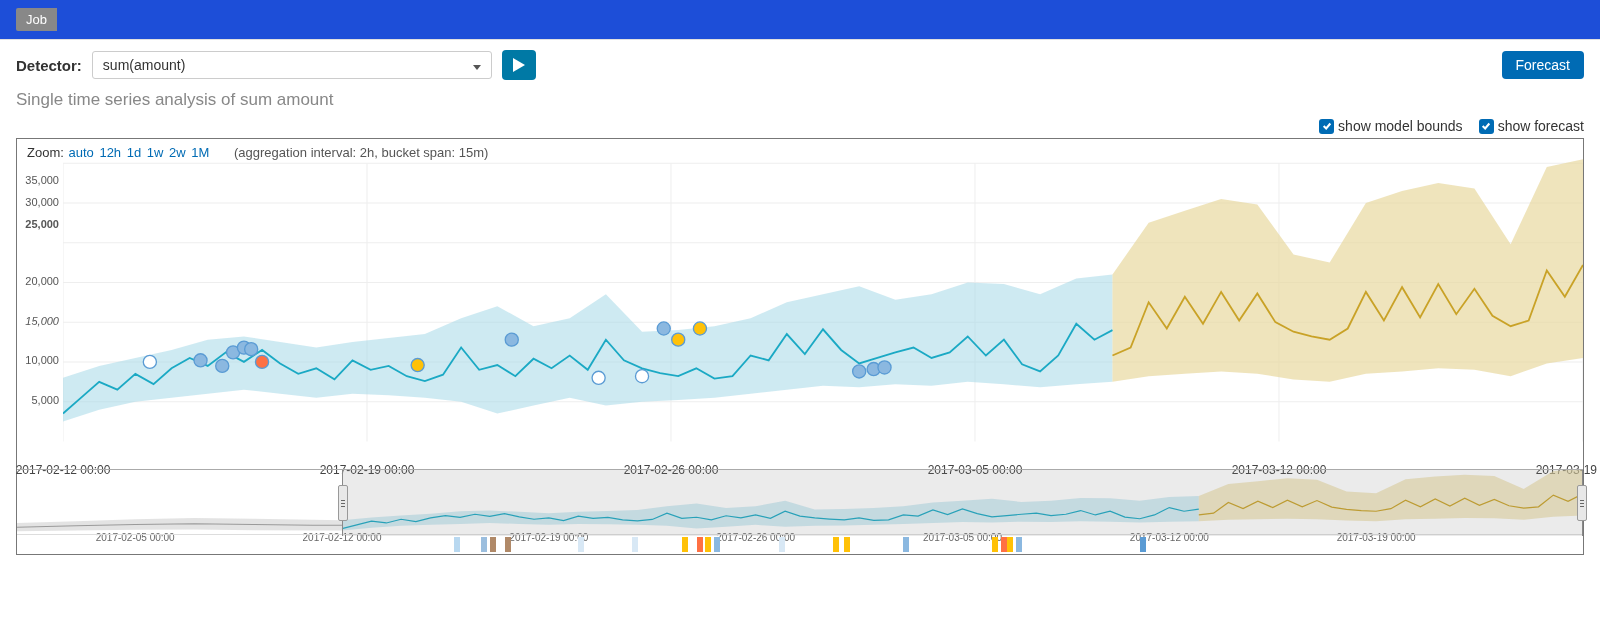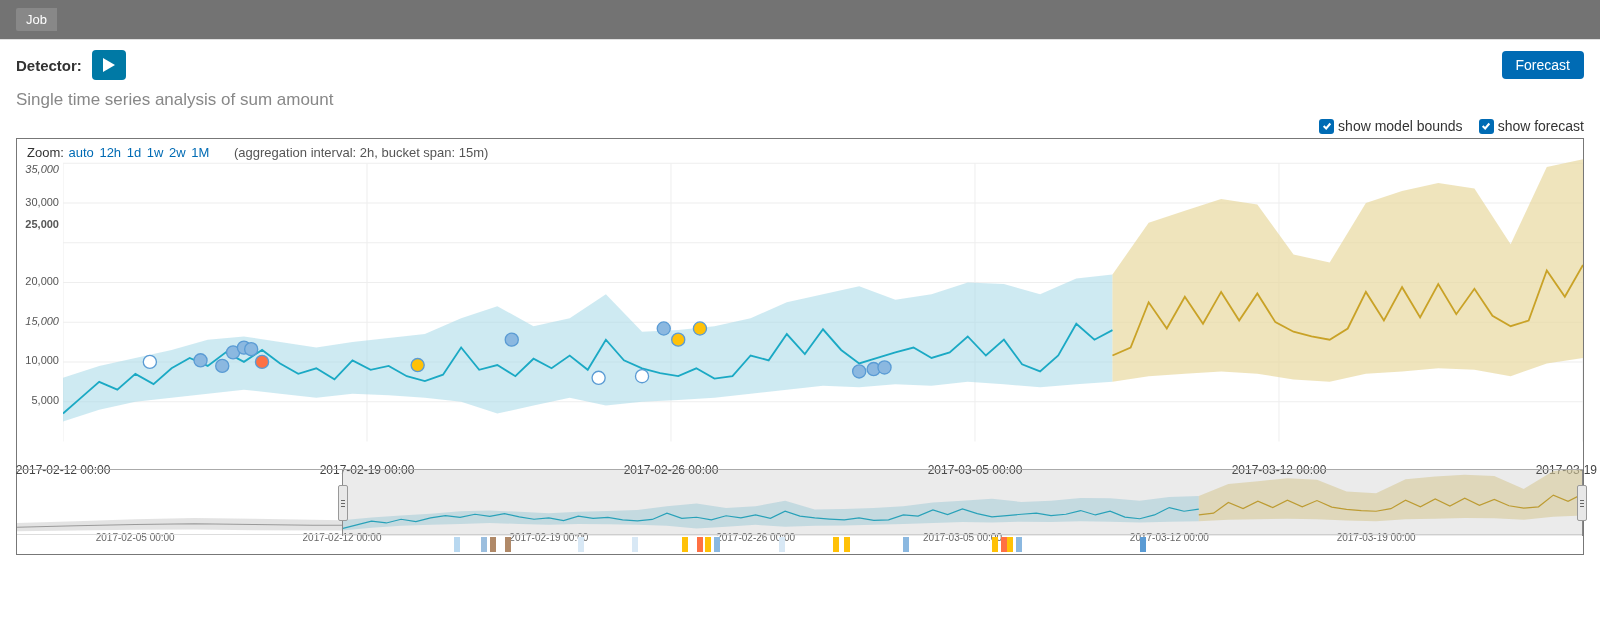--- a/index.html
+++ b/index.html
@@ -1,17 +1,17 @@
 <!DOCTYPE html>
 <html><head>
 <meta charset="utf-8">
 <style>
   * { box-sizing: border-box; margin: 0; padding: 0; }
   body { font-family: -apple-system, BlinkMacSystemFont, "Segoe UI", Helvetica, Arial, sans-serif; font-size: 14px; color: #333; background: #fff; width: 1600px; }
-  .top-bar { background: #737373; border-bottom: 1px solid #e0e0e0; padding: 8px 16px; display: flex; align-items: center; gap: 0; }
+  .top-bar { background: #1d4ed8; border-bottom: 1px solid #e0e0e0; padding: 8px 16px; display: flex; align-items: center; gap: 0; }
   .job-badge { background: #888; color: #fff; padding: 4px 10px; font-size: 13px; border-radius: 2px 0 0 2px; }
   .job-select { border: 1px solid #ccc; border-radius: 0 3px 3px 0; padding: 4px 8px; font-size: 14px; width: 290px; display: flex; justify-content: space-between; align-items: center; background: #fff; cursor: pointer; }
   .caret-down::after { content: ""; display: inline-block; border-left: 4px solid transparent; border-right: 4px solid transparent; border-top: 5px solid #555; margin-left: 6px; }
   .controls-row { padding: 10px 16px 6px 16px; display: flex; align-items: center; gap: 10px; }
   .detector-label { font-weight: 700; font-size: 15px; }
   .detector-select { border: 1px solid #ccc; border-radius: 3px; padding: 5px 10px; font-size: 14px; width: 400px; display: flex; justify-content: space-between; align-items: center; background: #fff; cursor: pointer; }
   .play-btn { background: #0079a5; color: #fff; border: none; border-radius: 4px; width: 34px; height: 30px; display: flex; align-items: center; justify-content: center; cursor: pointer; }
   .play-btn svg { width: 12px; height: 14px; fill: #fff; }
   .forecast-btn { margin-left: auto; background: #006bb4; color: #fff; border: none; border-radius: 4px; padding: 6px 14px; font-size: 14px; cursor: pointer; }
   .subtitle { color: #888; font-size: 17px; padding: 4px 16px 8px 16px; }
@@ -42,20 +42,24 @@
 </style>
 </head>
 <body>
 
 <div class="top-bar">
   <span class="job-badge">Job</span>
 </div>
 
 <div class="controls-row">
   <span class="detector-label">Detector:</span>
+  <div class="detector-select">
+    <span>sum(amount)</span>
+    <span class="caret-down"></span>
+  </div>
   <button class="play-btn">
     <svg viewBox="0 0 12 14">
         <polygon points="0,0 12,7 0,14"></polygon>
       </svg>
   </button>
   <button class="forecast-btn">Forecast</button>
 </div>
 
 <div class="subtitle">Single time series analysis of sum amount</div>
 
@@ -88,21 +92,21 @@
     </div>
 
     <div class="main-chart">
       <div class="y-ticks" id="y-ticks">
           <span class="y-tick" style="top: 260.571px;">5,000</span>
           <span class="y-tick" style="top: 221.143px;">10,000</span>
           <span class="y-tick" style="top: 181.714px; font-style: italic;">15,000</span>
           <span class="y-tick" style="top: 142.286px;">20,000</span>
           <span class="y-tick" style="top: 85px; font-weight: bold;">25,000</span>
           <span class="y-tick" style="top: 63.4286px;">30,000</span>
-          <span class="y-tick" style="top: 30px; font-style: italic;">35,000</span>
+          <span class="y-tick" style="top: 41px;">35,000</span>
         </div>
       <svg class="plot" id="main-svg" preserveAspectRatio="none" viewBox="0 0 1508 330">
           <line x1="0" x2="1508" y1="260.57142857142856" y2="260.57142857142856" stroke="#eee" stroke-width="1"></line>
           <line x1="0" x2="1508" y1="221.14285714285714" y2="221.14285714285714" stroke="#eee" stroke-width="1"></line>
           <line x1="0" x2="1508" y1="181.7142857142857" y2="181.7142857142857" stroke="#eee" stroke-width="1"></line>
           <line x1="0" x2="1508" y1="142.28571428571428" y2="142.28571428571428" stroke="#eee" stroke-width="1"></line>
           <line x1="0" x2="1508" y1="102.85714285714285" y2="102.85714285714285" stroke="#eee" stroke-width="1"></line>
           <line x1="0" x2="1508" y1="63.428571428571445" y2="63.428571428571445" stroke="#eee" stroke-width="1"></line>
           <line x1="0" x2="1508" y1="24" y2="24" stroke="#eee" stroke-width="1"></line>
           <line x1="0" x2="0" y1="24" y2="300" stroke="#eee"></line>

